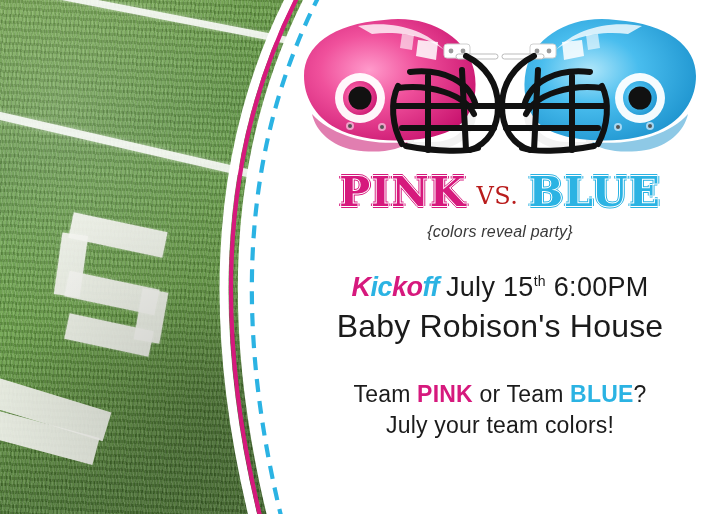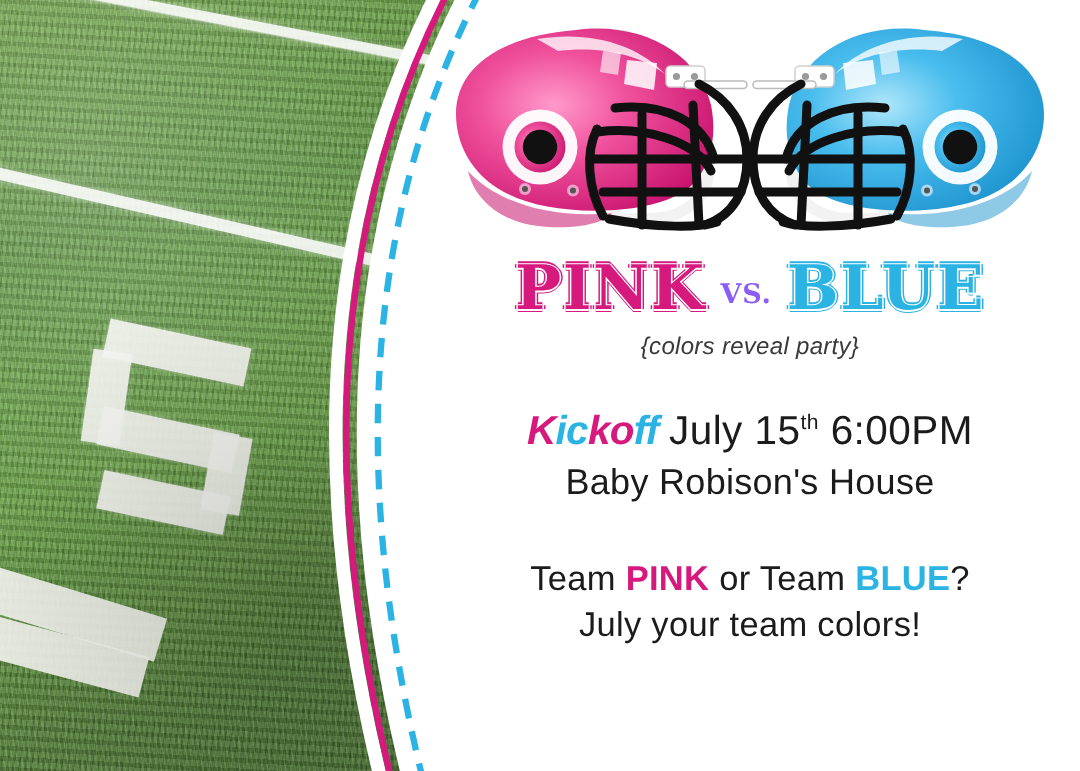--- a/index.html
+++ b/index.html
@@ -99,21 +99,21 @@
       -2px 0 #D6197D, 2px 0 #D6197D, 0 -2px #D6197D, 0 2px #D6197D;
   }
   .team-word.blue {
     color:#2BB3E3;
     text-shadow:
       -1px 0 #fff, 1px 0 #fff, 0 -1px #fff, 0 1px #fff,
       -2px 0 #2BB3E3, 2px 0 #2BB3E3, 0 -2px #2BB3E3, 0 2px #2BB3E3;
   }
   .vs-word {
     font-family:"DejaVu Serif", serif;
-    font-weight:bold; font-size:18px; color:#8b5cf6;
+    font-weight:normal; font-size:24px; color:#b91c1c;
     letter-spacing:.5px; position:relative; top:4px;
   }
 
   .its-a {
     font-family:"Liberation Sans", sans-serif;
     font-style:italic; font-weight:bold;
     font-size:27px; color:#111;
     margin-top:10px; letter-spacing:-.5px;
     display:flex; align-items:baseline; justify-content:center; gap:7px;
   }
@@ -137,21 +137,21 @@
   }
   .kick-line .kick {
     font-weight:bold; font-style:italic; letter-spacing:-.5px;
   }
   .kick-line .kick .p { color:#D6197D; }
   .kick-line .kick .b { color:#2BB3E3; }
   .kick-line sup { font-size:.52em; vertical-align:super; }
 
   .venue {
     font-family:"Liberation Sans", sans-serif;
-    font-size:24px; color:#1b1b1b; font-weight:300;
+    font-size:32px; color:#1b1b1b; font-weight:300;
     margin-top:5px; letter-spacing:.2px;
   }
 
   .teams-line {
     font-family:"Liberation Sans", sans-serif;
     font-size:23px; color:#1b1b1b; font-weight:300;
     margin-top:36px; letter-spacing:.2px;
   }
   .teams-line b.p { color:#D6197D; font-weight:bold; }
   .teams-line b.b { color:#2BB3E3; font-weight:bold; }

